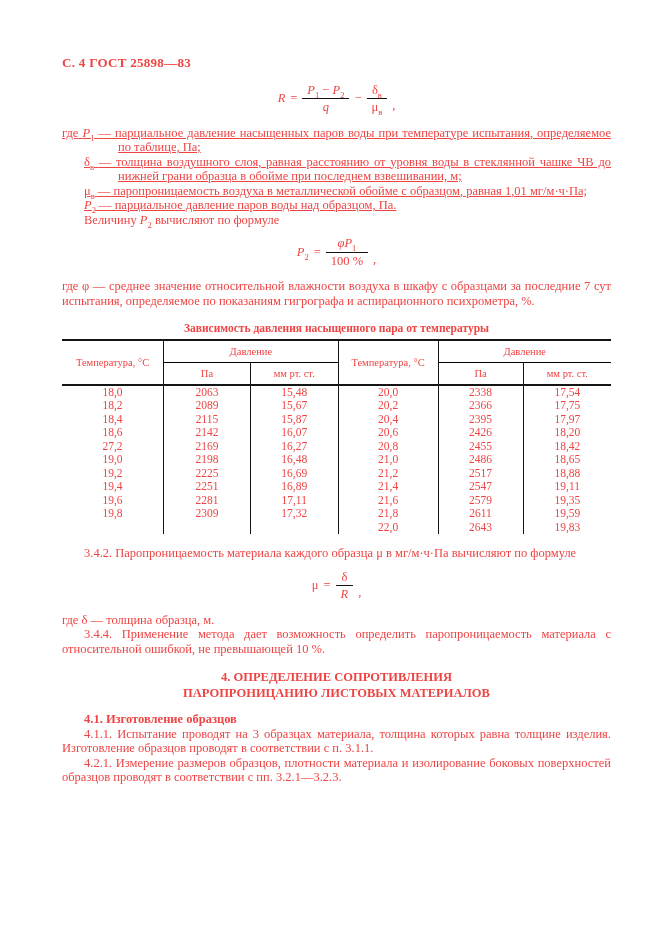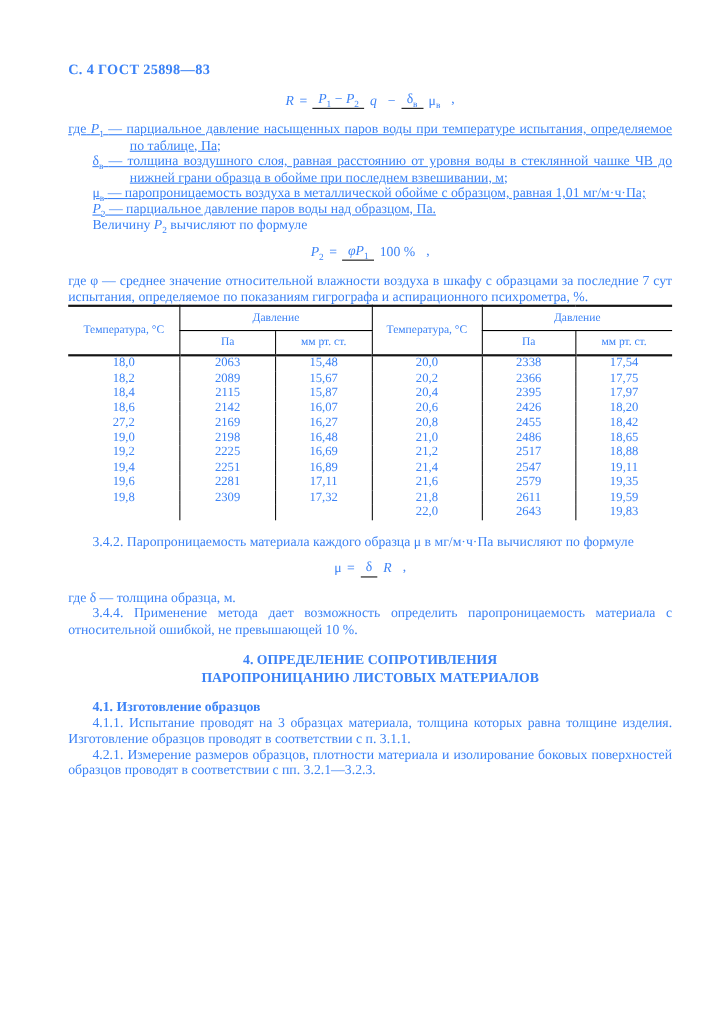--- a/index.html
+++ b/index.html
@@ -6,42 +6,42 @@
   .page {
     position:relative;
     width:661px; height:936px;
     margin:0 auto;
     background:#ffffff;
     box-sizing:border-box;
     padding:56px 50px 0 62px;
     font-family:"Liberation Serif", serif;
     font-size:12.5px;
     line-height:14.5px;
-    color:#3b82f6;
+    color:#ef4444;
     text-align:justify;
     overflow:hidden;
   }
   .doc-header {
     font-weight:bold;
     font-size:13px;
     text-align:left;
     margin:0 0 12px 0;
     letter-spacing:0.3px;
   }
   
   .formula {
     display:flex;
     justify-content:center;
     align-items:center;
     gap:5px;
     margin:9px 0 11px 0;
     text-align:center;
   }
   .var { font-style:italic; }
-  .frac { display:inline-flex; flex-direction:row; align-items:stretch; text-align:center; }
+  .frac { display:inline-flex; flex-direction:column; align-items:stretch; text-align:center; }
   .fnum { display:block; border-bottom:1px solid #141414; padding:0 5px 1px 5px; }
   .fden { display:block; padding:1px 5px 0 5px; }
   sub { font-size:8.5px; line-height:0; }
   .trail { align-self:flex-end; padding-bottom:2px; }
   
   .def { margin:0; padding-left:56px; text-indent:-34px;text-decoration:underline; }
   .def-first { text-indent:-56px; }
   .para { margin:0; text-indent:22px; }
   .para-flush { margin:0; text-indent:0; }
   
@@ -119,20 +119,21 @@
     <span>=</span>
     <span class="frac">
       <span class="fnum"><span class="var">φ</span><span class="var">P</span><sub>1</sub></span>
       <span class="fden">100 %</span>
     </span>
     <span class="trail">,</span>
   </div>
 
   <p class="para-flush">где φ — среднее значение относительной влажности воздуха в шкафу с образцами за последние 7 сут испытания, определяемое по показаниям гигрографа и аспирационного психрометра, %.</p>
 
+  <p class="tbl-caption">Зависимость давления насыщенного пара от температуры</p>
 
   <table class="tbl">
     <colgroup>
       <col style="width:18.5%">
         <col style="width:15.8%">
         <col style="width:16%">
       <col style="width:18.2%">
         <col style="width:15.5%">
         <col style="width:16%">
     </colgroup>

